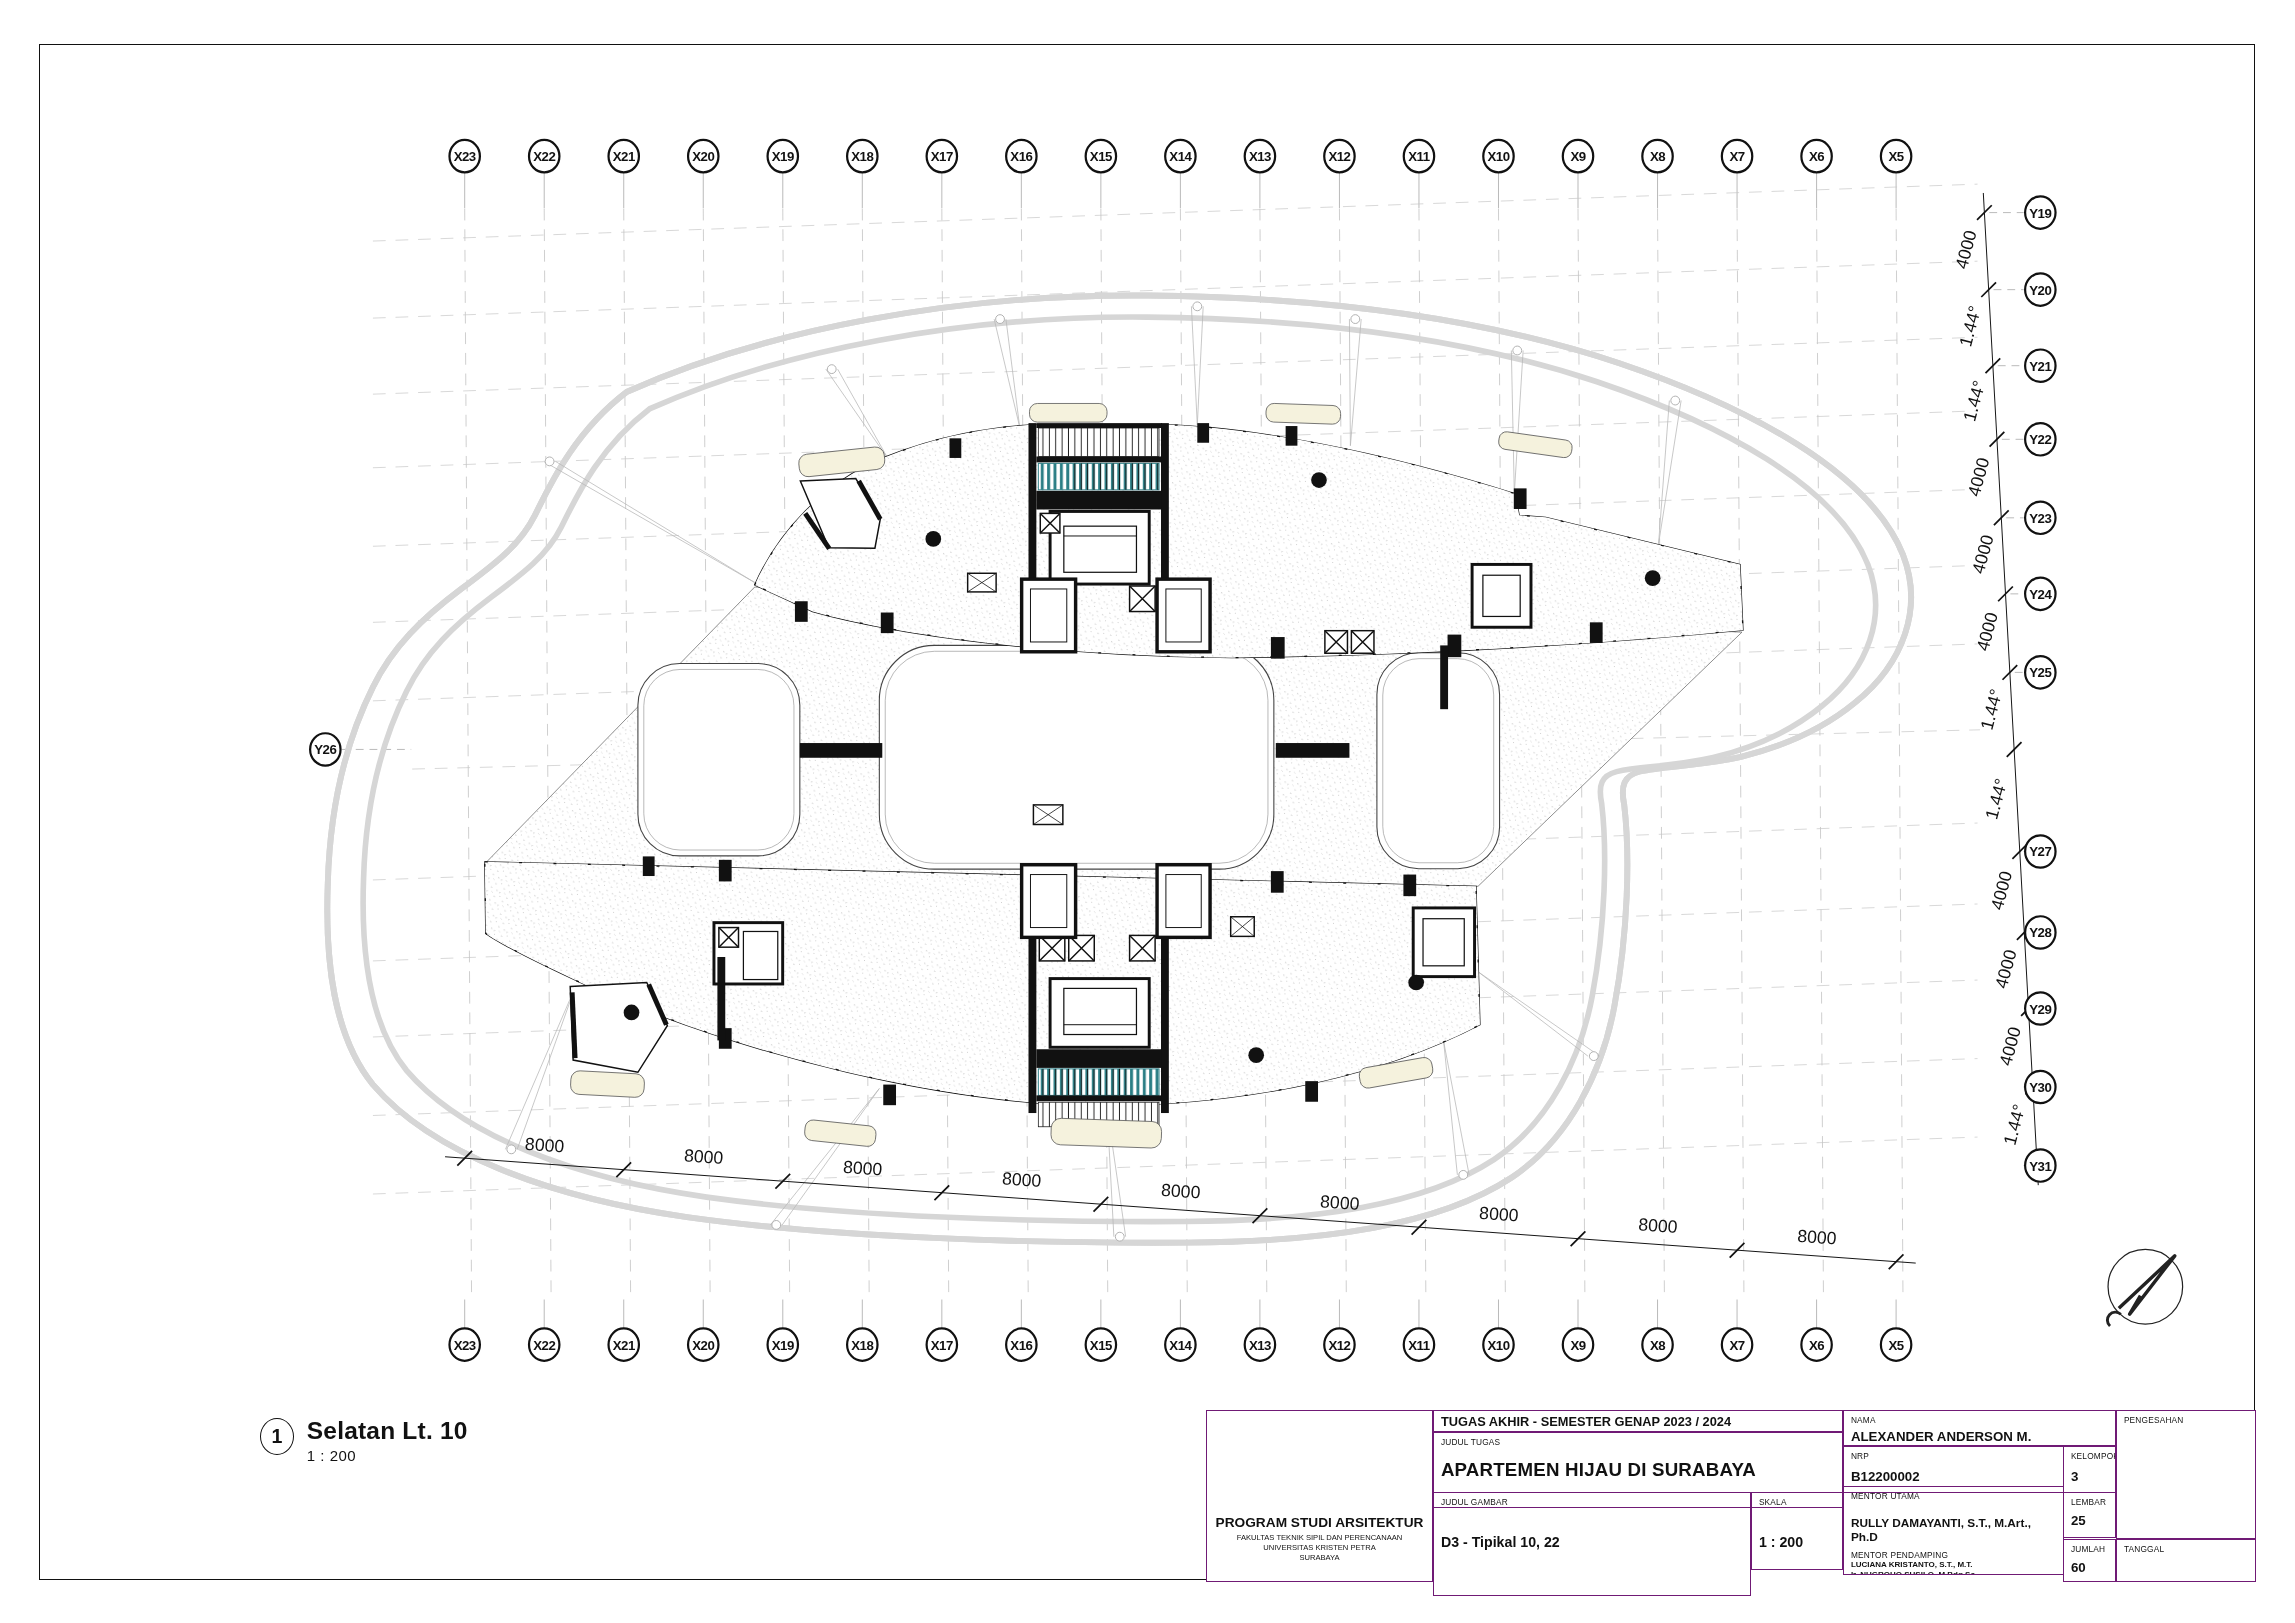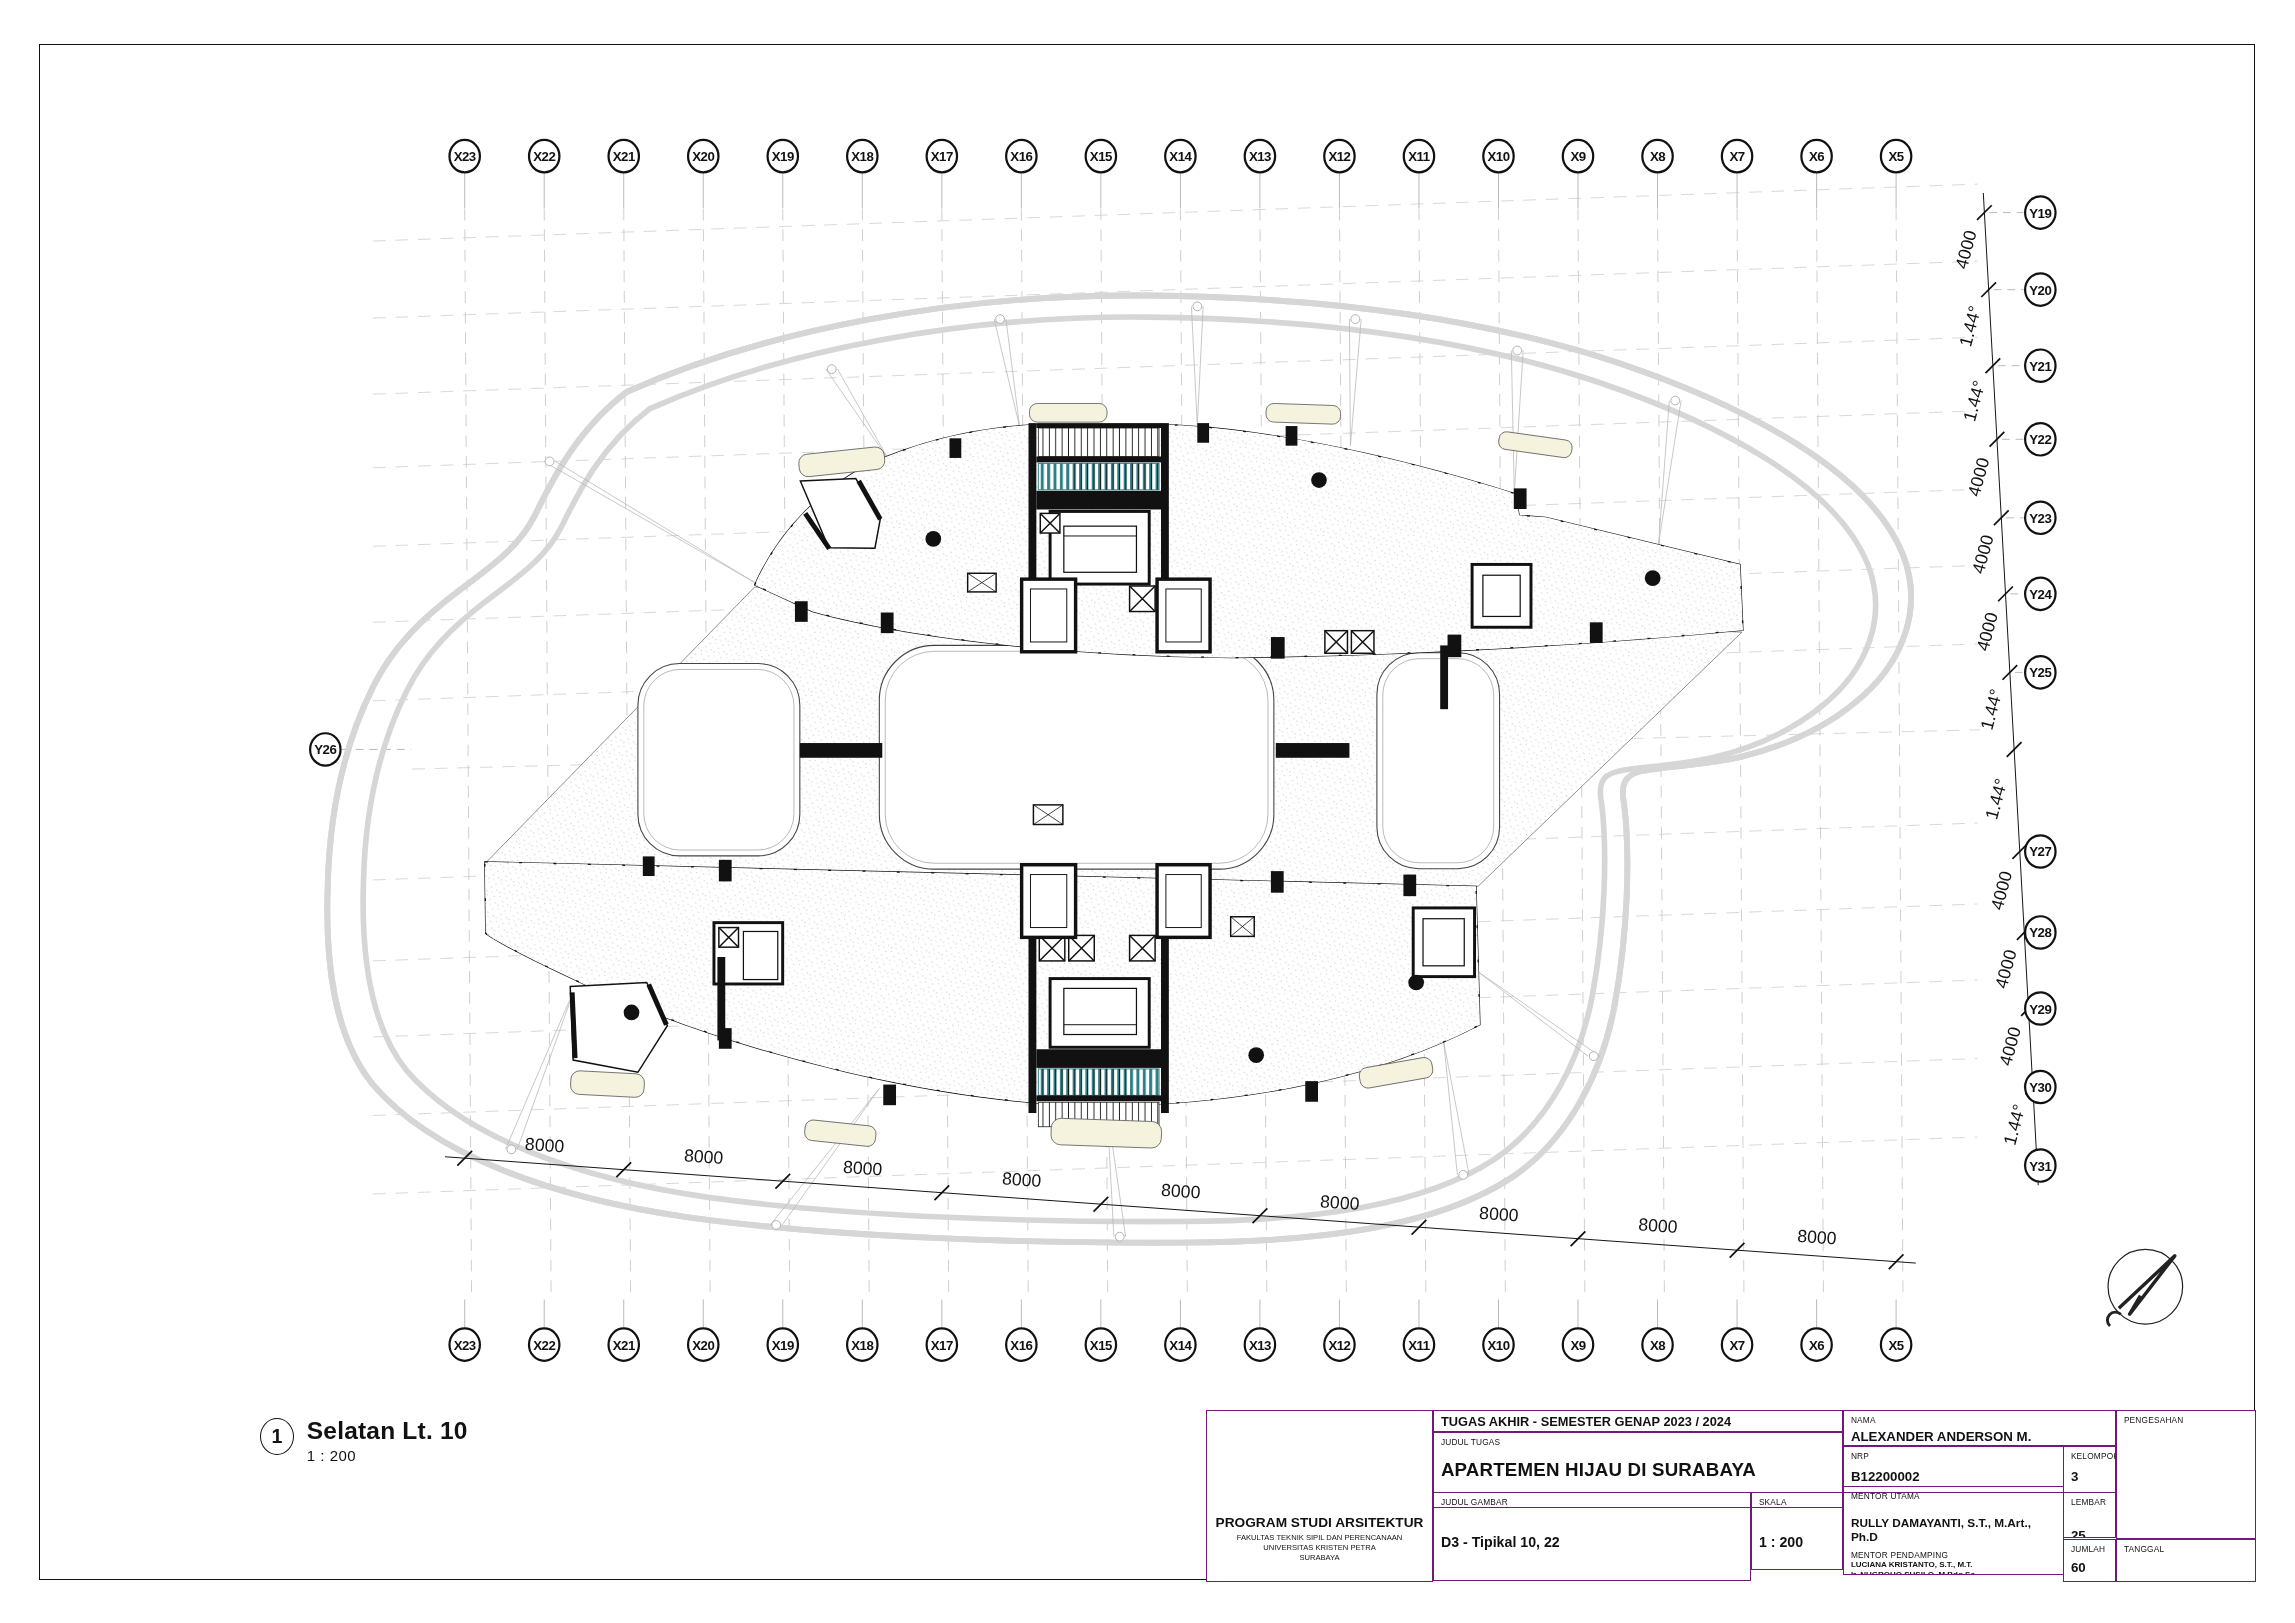--- a/index.html
+++ b/index.html
@@ -536,21 +536,21 @@
         </div>
       </div>
     </div>
     <div class="cell" style="left:227px;top:0;width:410px;height:22px;padding-top:2.9px;">
       <span class="hdr">TUGAS AKHIR - SEMESTER GENAP 2023 / 2024</span>
     </div>
     <div class="cell" style="left:227px;top:22px;width:410px;height:76px;">
       <div class="lbl">JUDUL TUGAS</div>
       <div class="val-lg" style="margin-top:11.8px;">APARTEMEN HIJAU DI SURABAYA</div>
     </div>
-    <div class="cell" style="left:227px;top:82px;width:318px;height:89px;">
+    <div class="cell" style="left:227px;top:82px;width:318px;height:104px;">
       <div class="lbl">JUDUL GAMBAR</div>
       <div class="val-md" style="margin-top:27.5px;font-size:14.2px;">D3 - Tipikal 10, 22</div>
     </div>
     <div class="cell" style="left:545px;top:82px;width:92px;height:78px;">
       <div class="lbl">SKALA</div>
       <div class="val-md" style="margin-top:27.5px;font-size:14.2px;">1 : 200</div>
     </div>
     <div class="cell" style="left:637px;top:0;width:273px;height:36px;">
       <div class="lbl">NAMA</div>
       <div class="val-md" style="margin-top:3.9px;">ALEXANDER ANDERSON M.</div>
@@ -566,21 +566,21 @@
     <div class="cell" style="left:637px;top:76px;width:221px;height:89px;">
       <div class="lbl">MENTOR UTAMA</div>
       <div class="val-md" style="margin-top:15px;font-size:11.8px;">RULLY DAMAYANTI, S.T., M.Art., Ph.D</div>
       <div class="lbl" style="margin-top:5.9px;">MENTOR PENDAMPING</div>
       <div class="val-sm">LUCIANA KRISTANTO, S.T., M.T.</div>
       <div class="val-sm">Ir. NUGROHO SUSILO, M.Bdg.Sc.</div>
       <div class="val-sm">Ir. RIDUAN SUKARDI, M.T.</div>
     </div>
     <div class="cell" style="left:857px;top:82px;width:53px;height:46px;">
       <div class="lbl">LEMBAR</div>
-      <div class="val-md" style="margin-top:21px;">25</div>
+      <div class="val-md" style="margin-top:6px;">25</div>
     </div>
     <div class="cell" style="left:857px;top:129px;width:53px;height:43px;">
       <div class="lbl">JUMLAH</div>
       <div class="val-md" style="margin-top:5.9px;">60</div>
     </div>
     <div class="cell" style="left:910px;top:0;width:140px;height:129px;">
       <div class="lbl">PENGESAHAN</div>
     </div>
     <div class="cell" style="left:910px;top:129px;width:140px;height:43px;">
       <div class="lbl">TANGGAL</div>

